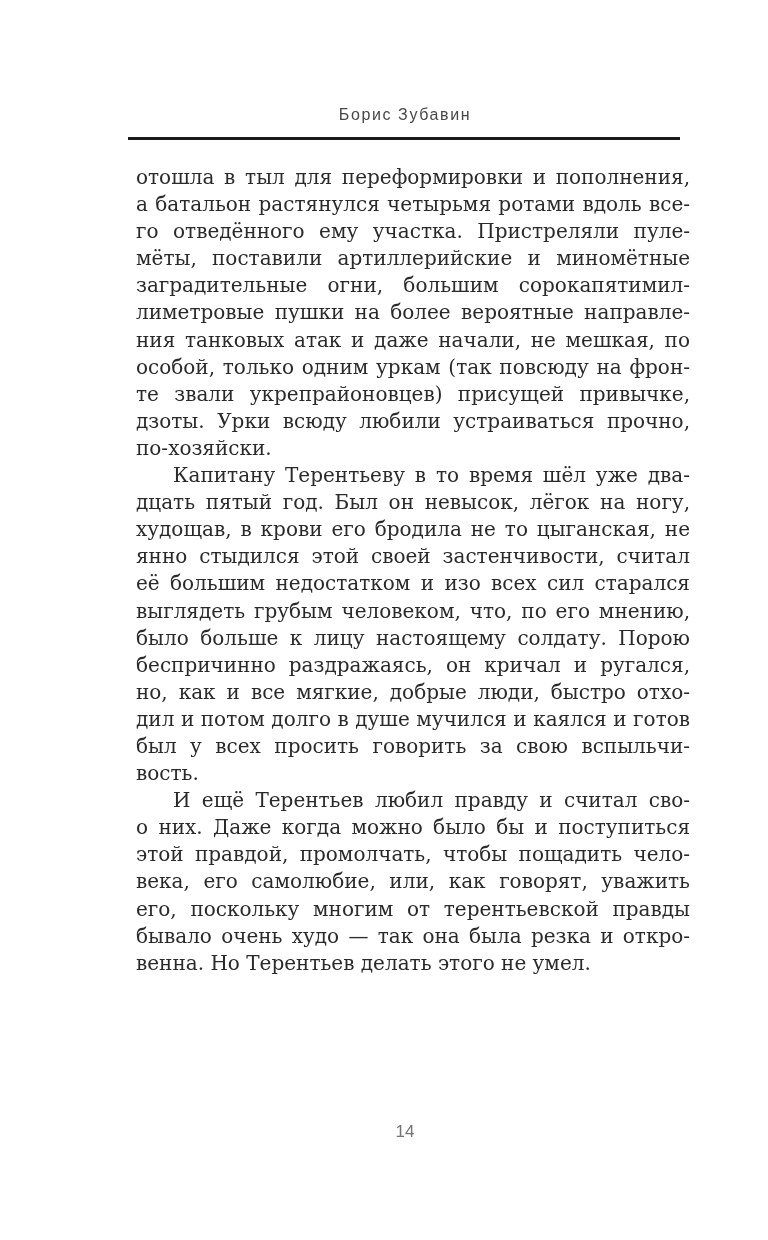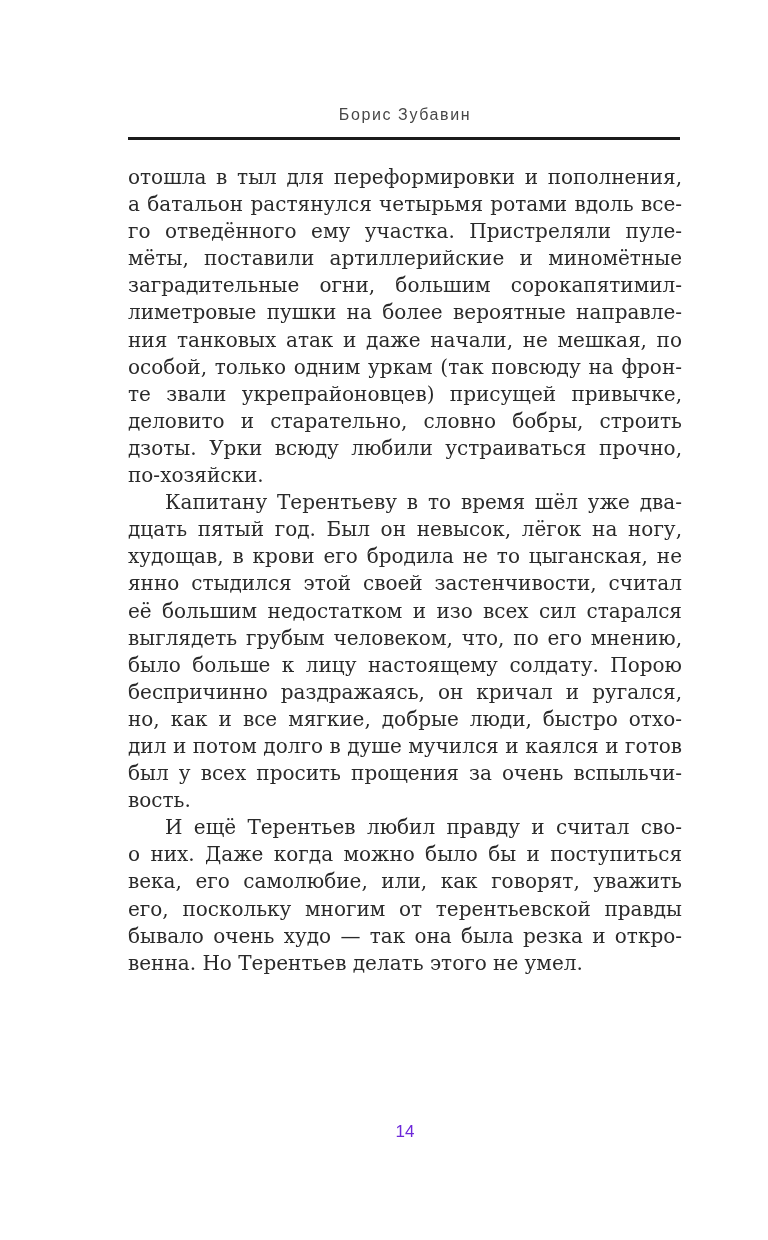--- a/index.html
+++ b/index.html
@@ -35,38 +35,39 @@
     top: 137px;
     width: 552px;
     height: 2.5px;
     background: #1b1b1b;
   }
   .body-text {
     top: 164px;
     font-size: 20px;
     line-height: 27.1px;
     color: #2a2a2a;
+    margin-left: 8px;
   }
   .line {
     text-align: justify;
     text-align-last: justify;
     white-space: normal;
   }
   .line.para-end {
     text-align-last: left;
   }
   .line.indent {
     padding-left: 37px;
   }
   .folio {
     top: 1120px;
     text-align: center;
     font-family: "Liberation Sans", sans-serif;
     font-size: 17px;
-    color: #6d28d9;
+    color: #737373;
     line-height: 24px;
   }
 </style>
 </head>
 <body>
 
 <div class="book-page">
 
   <div class="column running-head">Борис Зубавин</div>
 
@@ -75,37 +76,37 @@
   <div class="column body-text">
       <div class="line">отошла в тыл для переформировки и пополнения,</div>
       <div class="line">а батальон растянулся четырьмя ротами вдоль все-</div>
       <div class="line">го отведённого ему участка. Пристреляли пуле-</div>
       <div class="line">мёты, поставили артиллерийские и миномётные</div>
       <div class="line">заградительные огни, большим сорокапятимил-</div>
       <div class="line">лиметровые пушки на более вероятные направле-</div>
       <div class="line">ния танковых атак и даже начали, не мешкая, по</div>
       <div class="line">особой, только одним уркам (так повсюду на фрон-</div>
       <div class="line">те звали укрепрайоновцев) присущей привычке,</div>
-      <div class="line">деловито и старательно, словно бобры, строить</div>
       <div class="line">дзоты. Урки всюду любили устраиваться прочно,</div>
       <div class="line para-end">по-хозяйски.</div>
       <div class="line indent">Капитану Терентьеву в то время шёл уже два-</div>
       <div class="line">дцать пятый год. Был он невысок, лёгок на ногу,</div>
       <div class="line">худощав, в крови его бродила не то цыганская, не</div>
       <div class="line">янно стыдился этой своей застенчивости, считал</div>
       <div class="line">её большим недостатком и изо всех сил старался</div>
       <div class="line">выглядеть грубым человеком, что, по его мнению,</div>
       <div class="line">было больше к лицу настоящему солдату. Порою</div>
       <div class="line">беспричинно раздражаясь, он кричал и ругался,</div>
       <div class="line">но, как и все мягкие, добрые люди, быстро отхо-</div>
       <div class="line">дил и потом долго в душе мучился и каялся и готов</div>
-      <div class="line">был у всех просить прощения за очень вспыльчи-</div>
+      <div class="line">был у всех просить говорить за свою вспыльчи-</div>
       <div class="line para-end">вость.</div>
       <div class="line indent">И ещё Терентьев любил правду и считал сво-</div>
       <div class="line">о них. Даже когда можно было бы и поступиться</div>
+      <div class="line">этой правдой, промолчать, чтобы пощадить чело-</div>
       <div class="line">века, его самолюбие, или, как говорят, уважить</div>
       <div class="line">его, поскольку многим от терентьевской правды</div>
       <div class="line">бывало очень худо — так она была резка и откро-</div>
       <div class="line para-end">венна. Но Терентьев делать этого не умел.</div>
     </div>
 
   <div class="column folio">14</div>
 
 </div>
 

